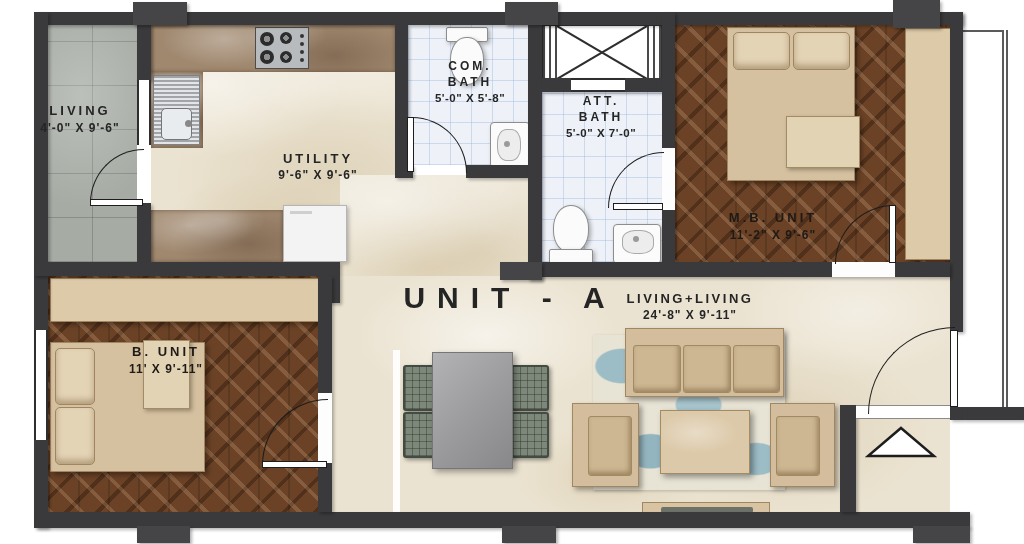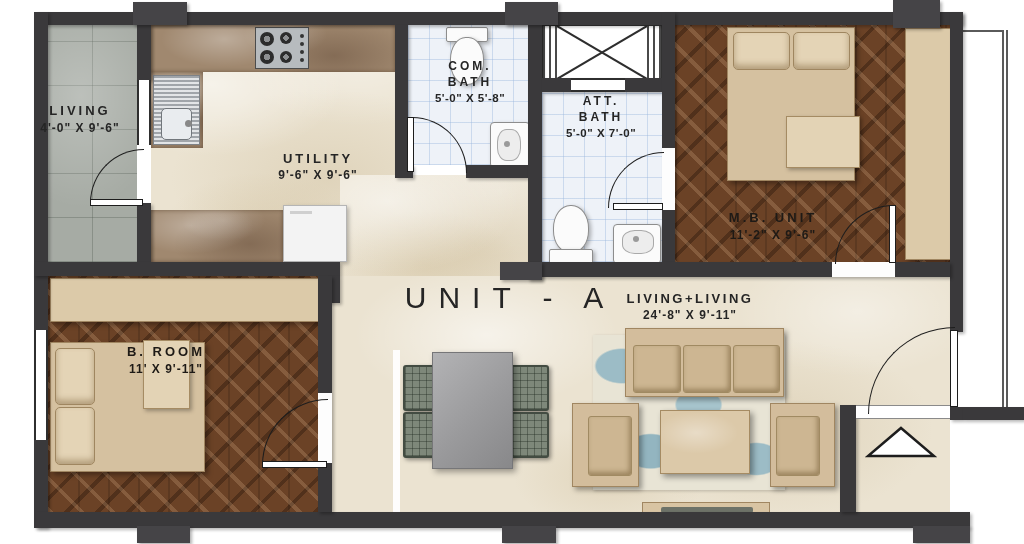--- a/index.html
+++ b/index.html
@@ -61,21 +61,21 @@
         z-index:33;box-sizing:border-box;}
   .winH{position:absolute;background:#ffffff;border-top:2px solid #2e2e2e;border-bottom:2px solid #2e2e2e;
         z-index:33;box-sizing:border-box;}
   
   .label{position:absolute;transform:translateX(-50%);font-weight:bold;color:#252525;
          white-space:nowrap;z-index:40;line-height:1.1;}
   .rname{font-size:13px;letter-spacing:3px;}
   .rdims{font-size:12px;letter-spacing:1px;}
   .bathname{font-size:12px;letter-spacing:3px;}
   .bathdims{font-size:11.5px;letter-spacing:0.5px;}
-  .unit{font-size:30px;letter-spacing:12px;font-weight:normal;}
+  .unit{font-size:30px;letter-spacing:12px;font-weight:bold;}
   .thinline{position:absolute;z-index:2;}
 </style>
 </head>
 <body>
 
 <div id="stage">
 
   <div class="utiltile" style="left:44px;top:25px;width:93px;height:237px;"></div>
   <div class="marble" style="left:151px;top:25px;width:244px;height:237px;"></div>
   <div class="marble" style="left:340px;top:175px;width:188px;height:105px;"></div>
@@ -250,21 +250,21 @@
   <div class="label bathname" style="left:470px;top:76px;">BATH</div>
   <div class="label bathdims" style="left:470px;top:92px;">5'-0" X 5'-8"</div>
 
   <div class="label bathname" style="left:601px;top:95px;">ATT.</div>
   <div class="label bathname" style="left:601px;top:111px;">BATH</div>
   <div class="label bathdims" style="left:601px;top:127px;">5'-0" X 7'-0"</div>
 
   <div class="label rname" style="left:773px;top:211px;color:#1e1a16;">M.B. UNIT</div>
   <div class="label rdims" style="left:773px;top:229px;color:#1e1a16;">11'-2" X 9'-6"</div>
 
-  <div class="label rname" style="left:166px;top:345px;color:#1e1a16;">B. ROOM</div>
+  <div class="label rname" style="left:166px;top:345px;color:#1e1a16;">B. UNIT</div>
   <div class="label rdims" style="left:166px;top:363px;color:#1e1a16;">11' X 9'-11"</div>
 
   <div class="label rname" style="left:690px;top:292px;letter-spacing:2.5px;">LIVING+LIVING</div>
   <div class="label rdims" style="left:690px;top:309px;">24'-8" X 9'-11"</div>
 
   <div class="label unit" style="left:510px;top:281px;">UNIT - A</div>
 
 </div>
 
 </body></html>

